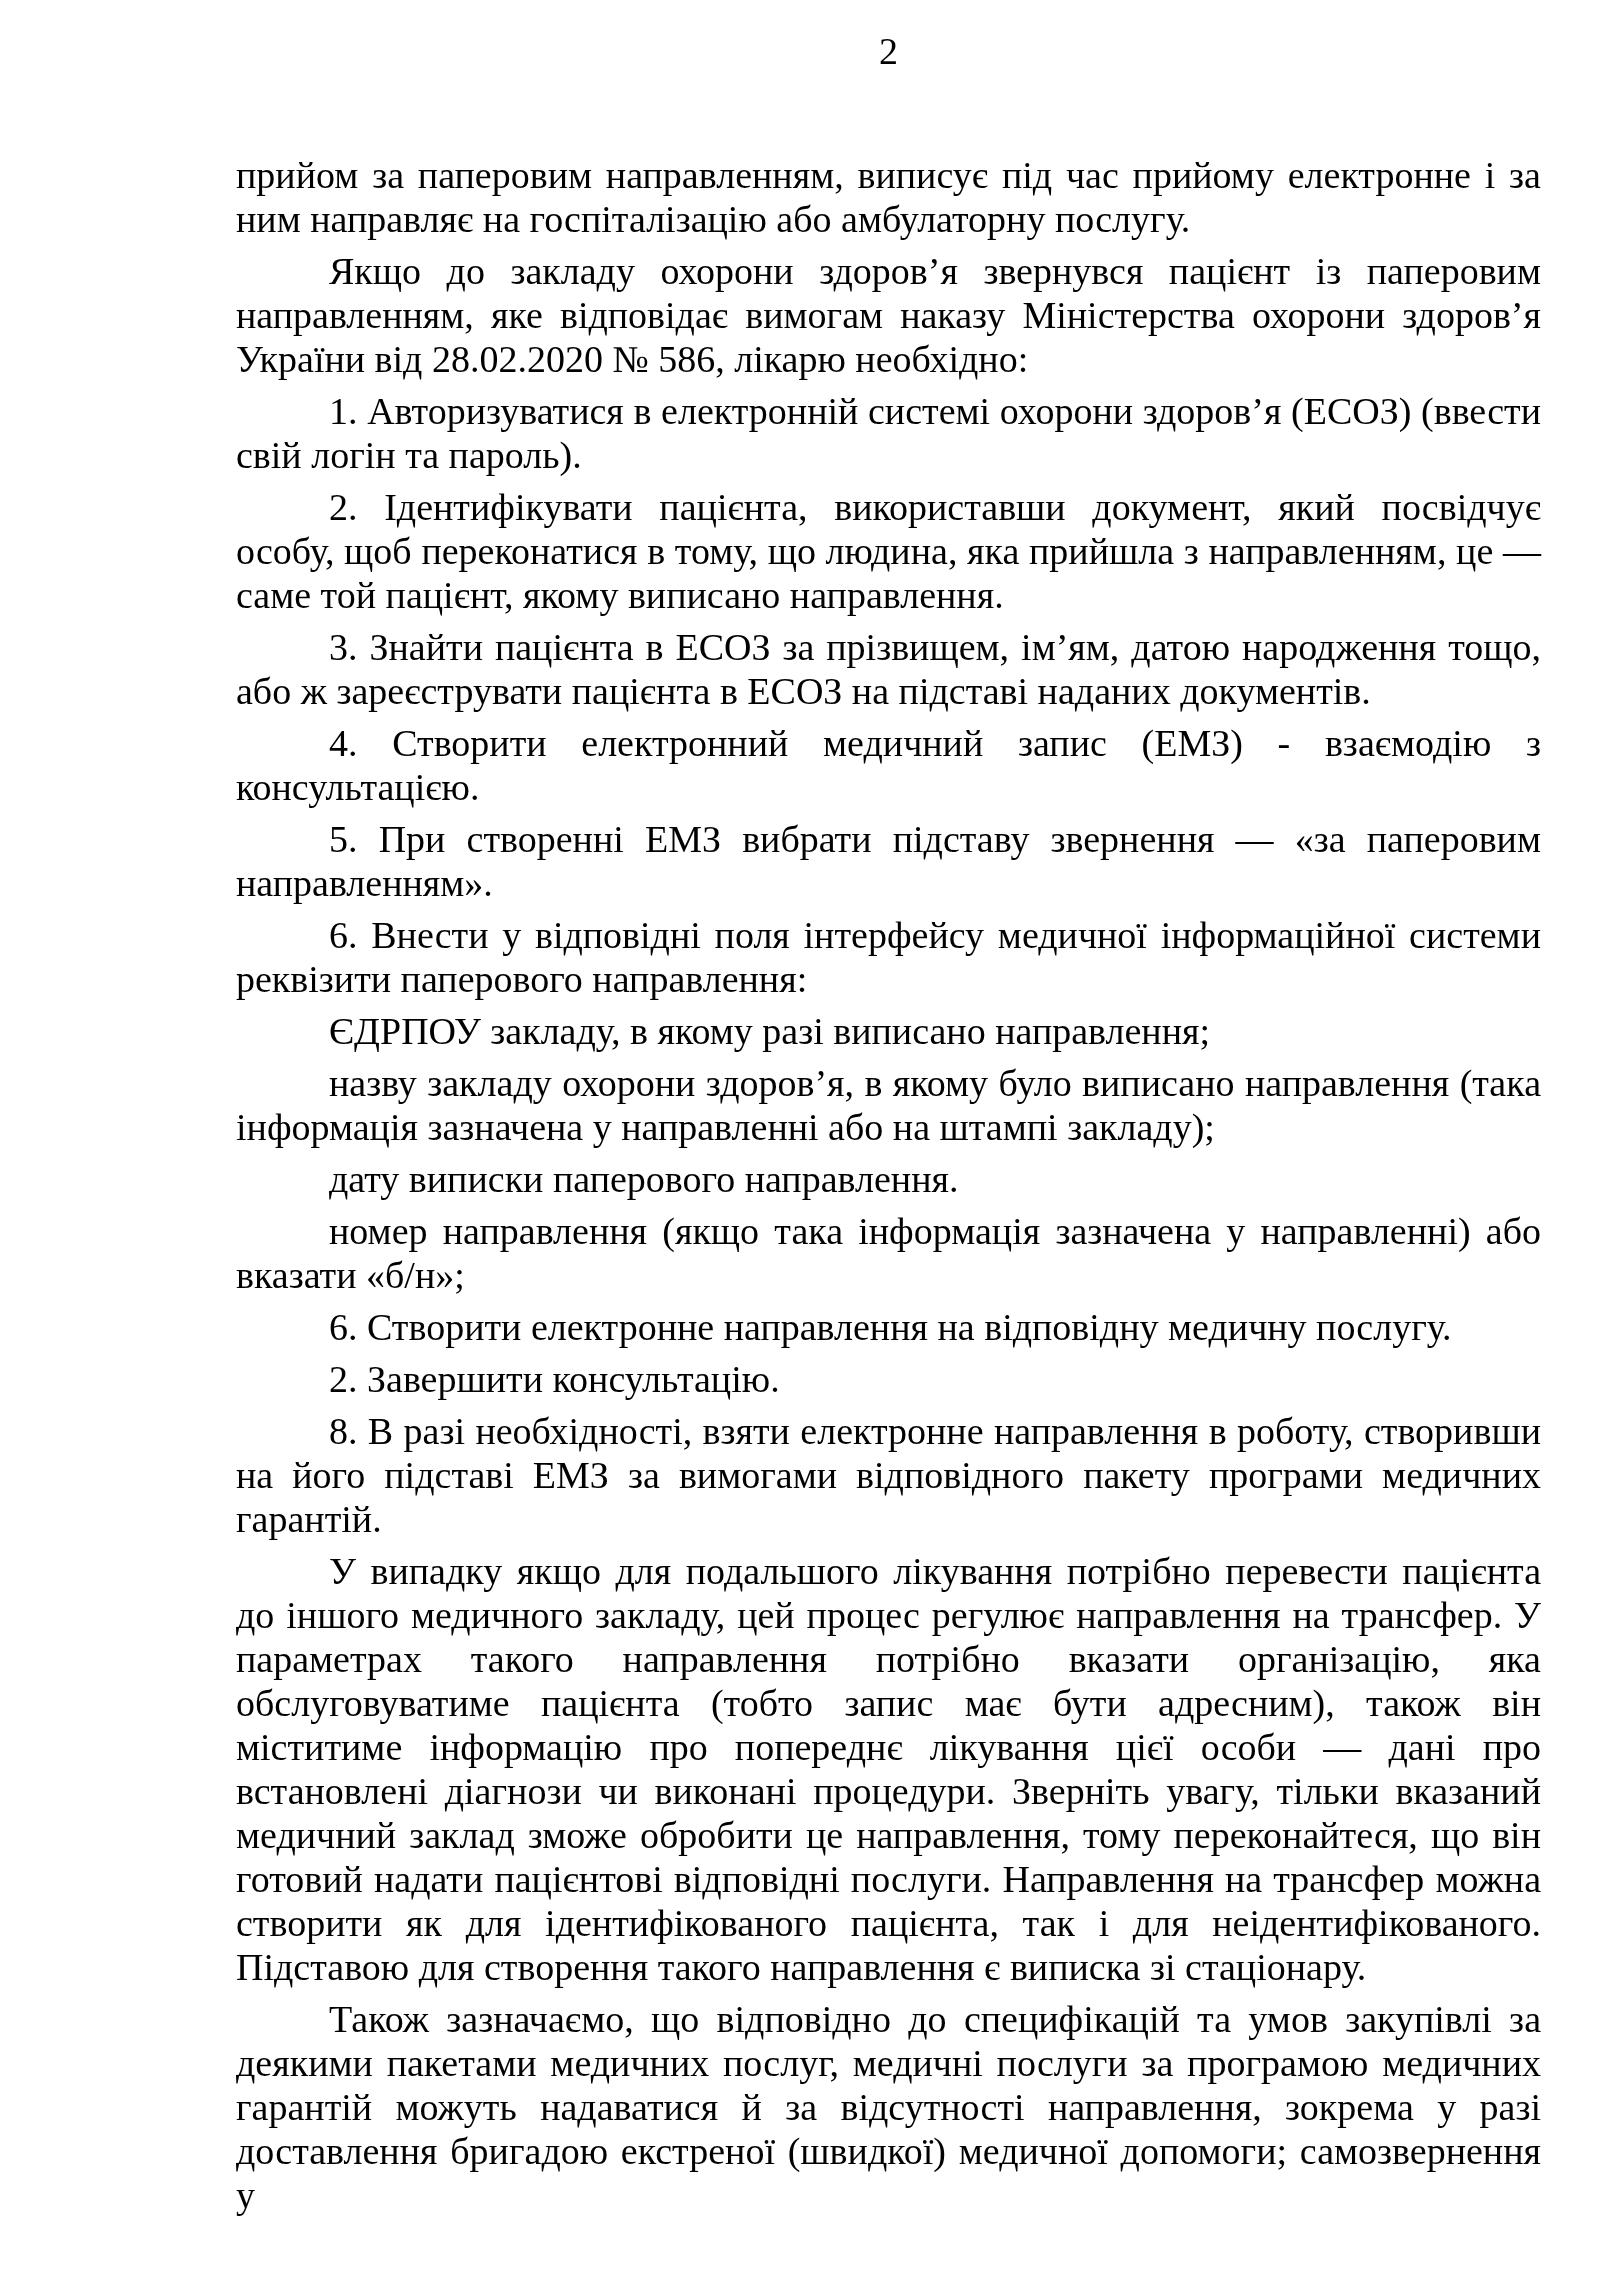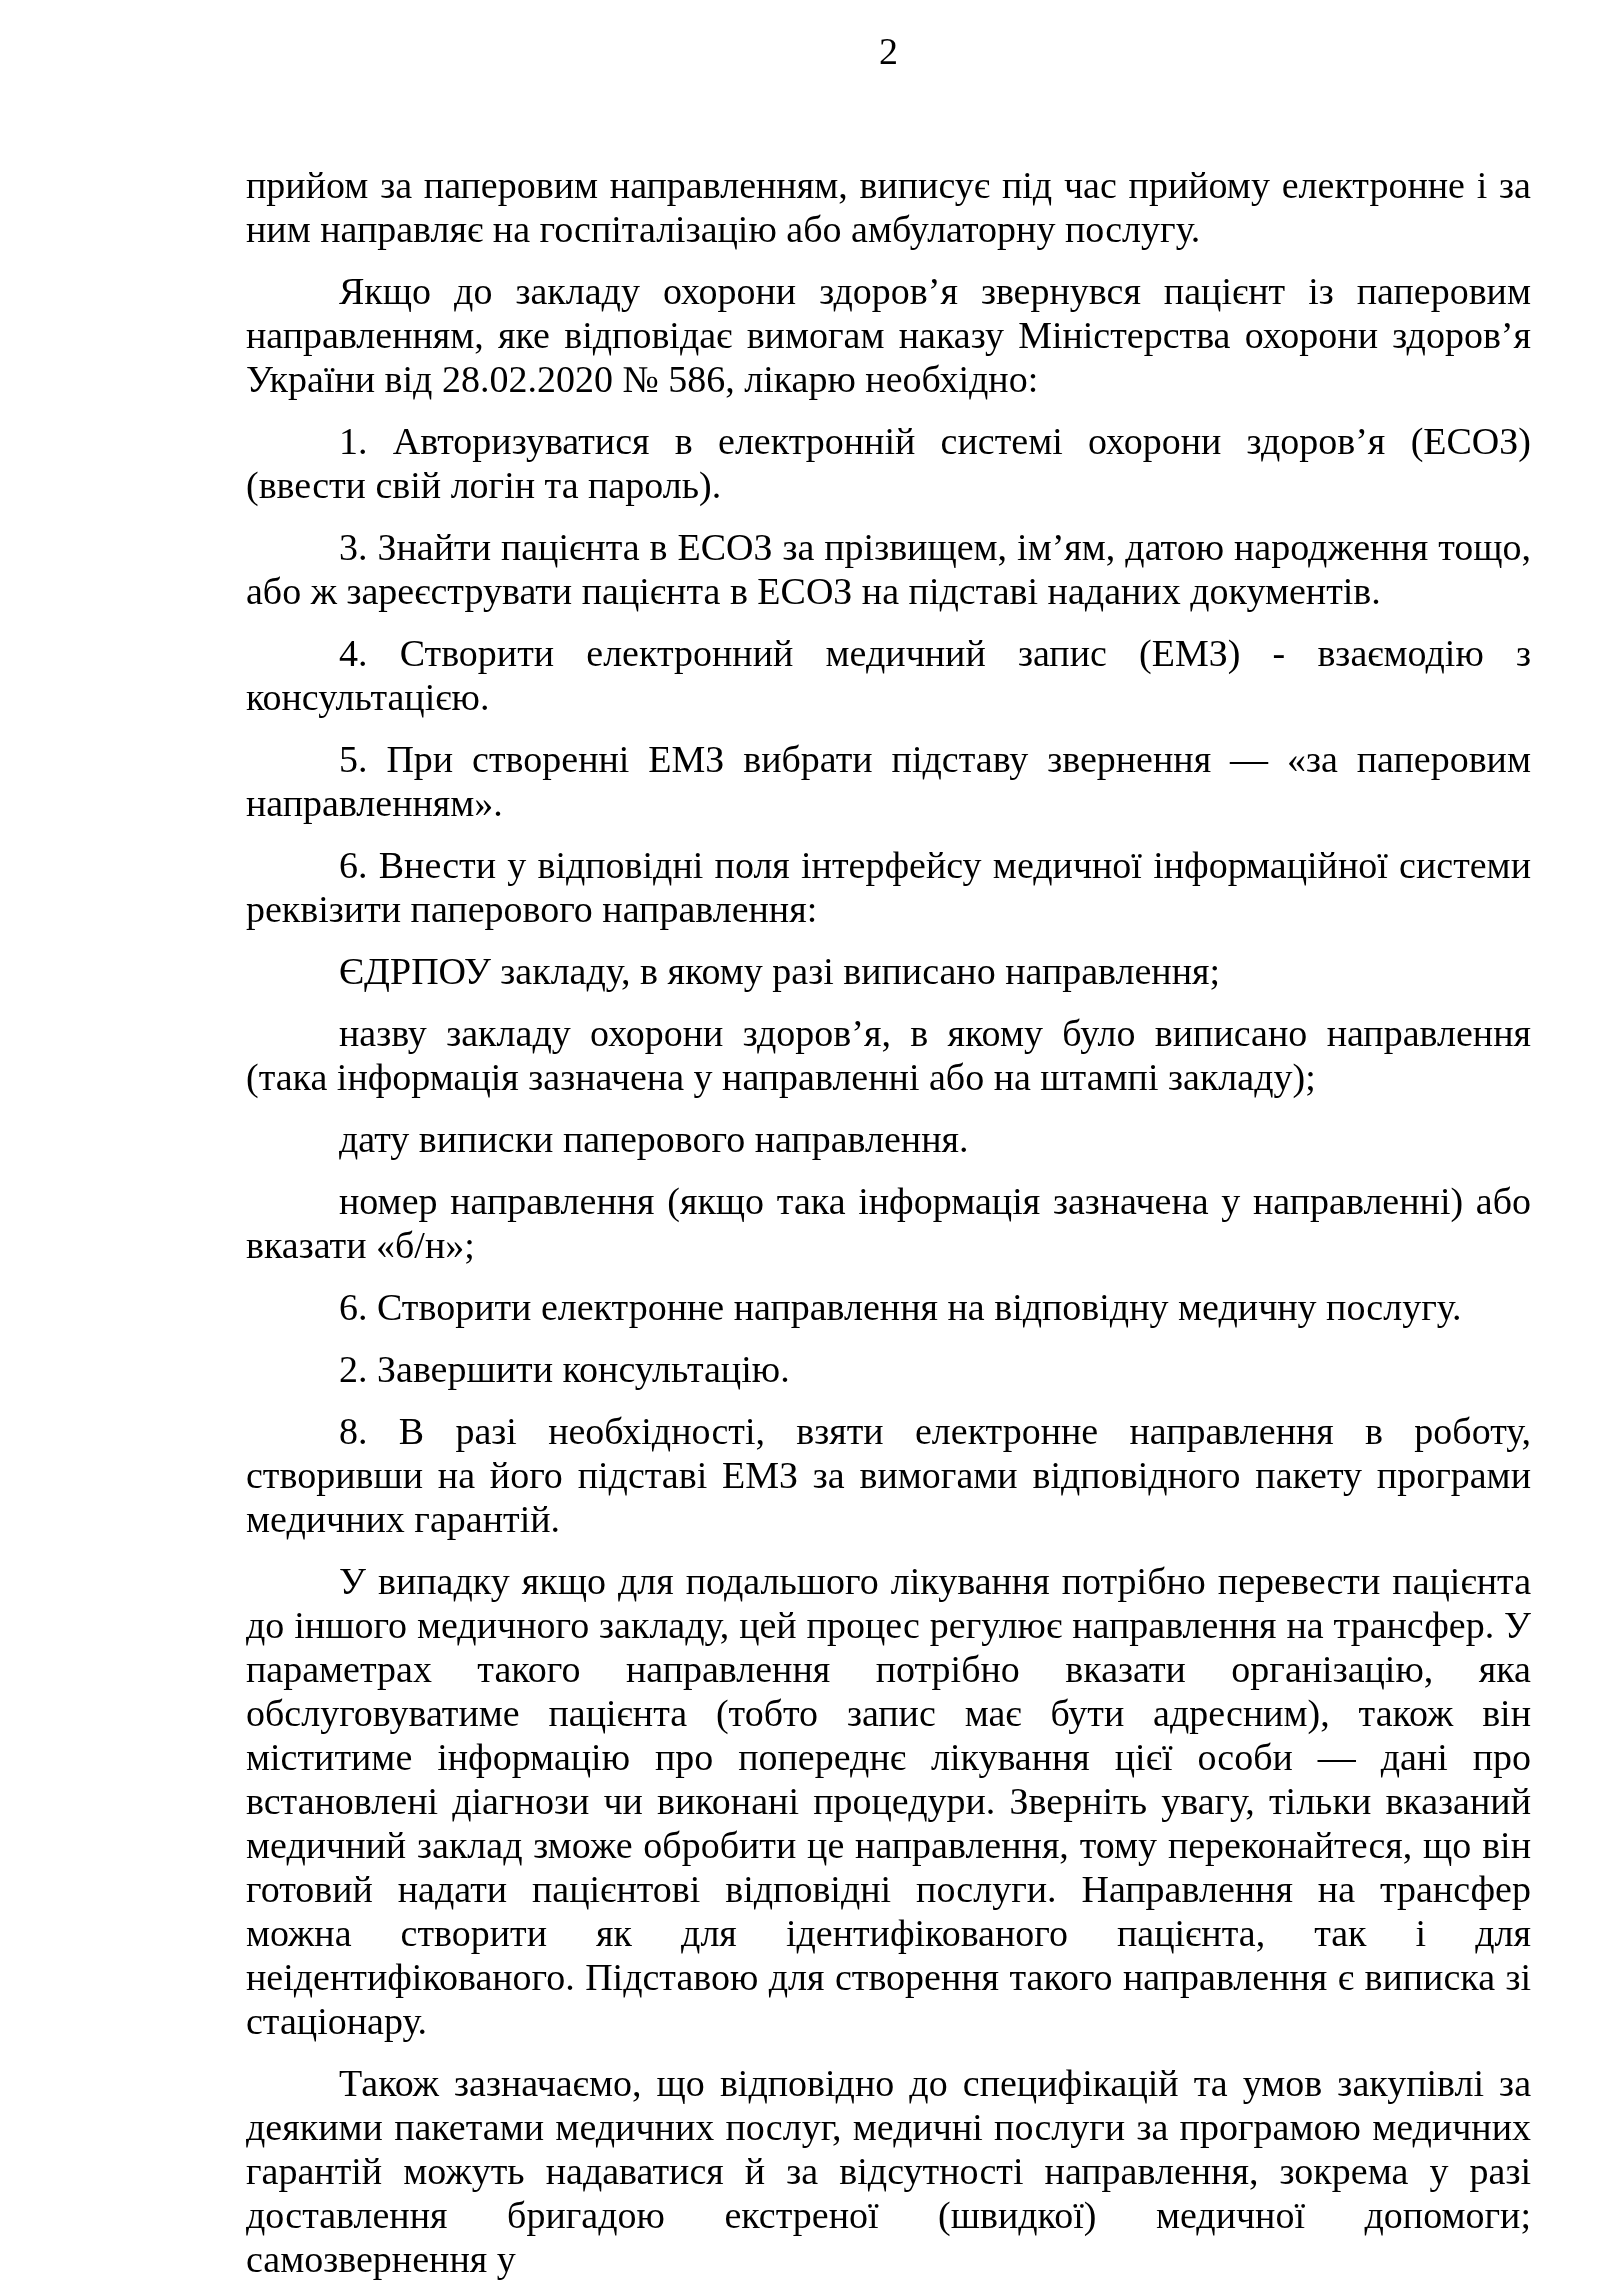--- a/index.html
+++ b/index.html
@@ -33,37 +33,38 @@
     position: absolute;
     top: 145px;
     left: 228px;
     width: 1321px;
     font-size: 38px;
     line-height: 44px;
     text-align: justify;
     text-justify: inter-word;
   }
   .content p {
-    margin: 18px;
+    margin: 8px;
     padding: 0;
     text-indent: 0;
   }
   .content p.indent {
     text-indent: 93px;
   }
 </style>
 </head>
 <body>
 
 <div class="page">
   <div class="page-number">2</div>
   <div class="content" id="content">
       <p>прийом за паперовим направленням, виписує під час прийому електронне і за ним направляє на госпіталізацію або амбулаторну послугу.</p>
       <p class="indent">Якщо до закладу охорони здоров’я звернувся пацієнт із паперовим направленням, яке відповідає вимогам наказу Міністерства охорони здоров’я України від 28.02.2020 № 586, лікарю необхідно:</p>
       <p class="indent">1. Авторизуватися в електронній системі охорони здоров’я (ЕСОЗ) (ввести свій логін та пароль).</p>
+      <p class="indent">2. Ідентифікувати пацієнта, використавши документ, який посвідчує особу, щоб переконатися в тому, що людина, яка прийшла з направленням, це — саме той пацієнт, якому виписано направлення.</p>
       <p class="indent">3. Знайти пацієнта в ЕСОЗ за прізвищем, ім’ям, датою народження тощо, або ж зареєструвати пацієнта в ЕСОЗ на підставі наданих документів.</p>
       <p class="indent">4. Створити електронний медичний запис (ЕМЗ) - взаємодію з консультацією.</p>
       <p class="indent">5. При створенні ЕМЗ вибрати підставу звернення — «за паперовим направленням».</p>
       <p class="indent">6. Внести у відповідні поля інтерфейсу медичної інформаційної системи реквізити паперового направлення:</p>
       <p class="indent">ЄДРПОУ закладу, в якому разі виписано направлення;</p>
       <p class="indent">назву закладу охорони здоров’я, в якому було виписано направлення (така інформація зазначена у направленні або на штампі закладу);</p>
       <p class="indent">дату виписки паперового направлення.</p>
       <p class="indent">номер направлення (якщо така інформація зазначена у направленні) або вказати «б/н»;</p>
       <p class="indent">6. Створити електронне направлення на відповідну медичну послугу.</p>
       <p class="indent">2. Завершити консультацію.</p>

